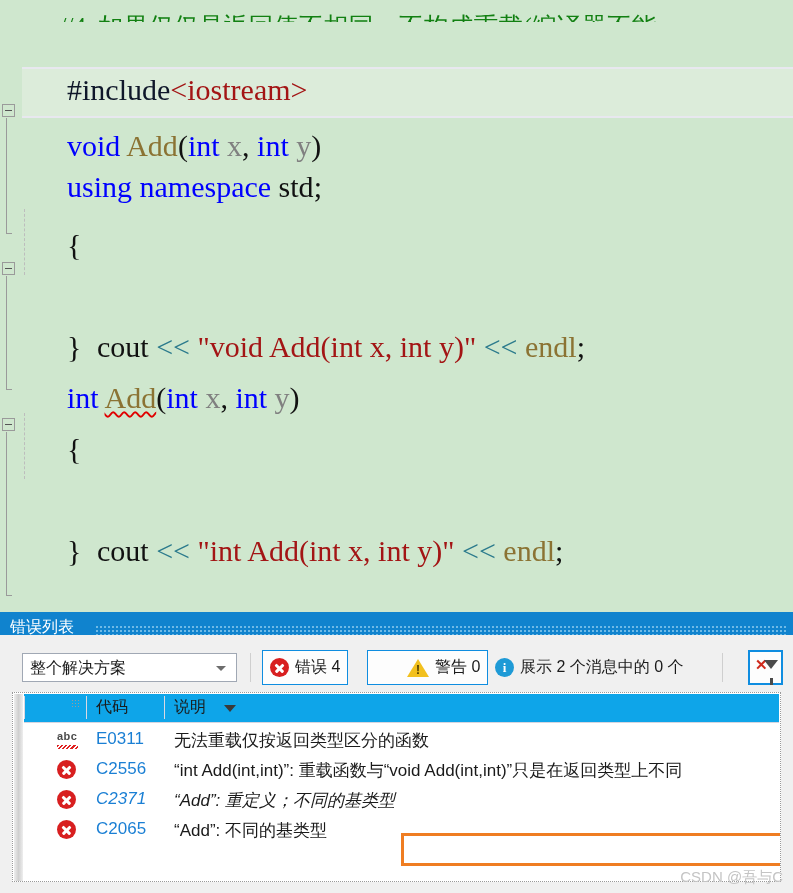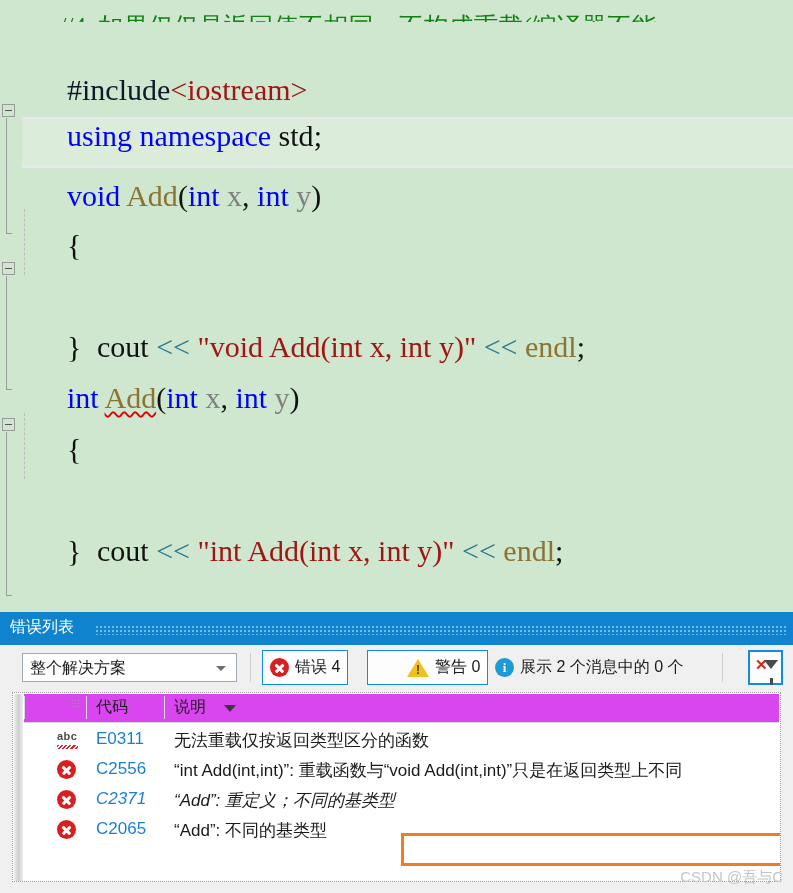--- a/index.html
+++ b/index.html
@@ -74,21 +74,21 @@
     position:absolute;width:1px;left:0;
     border-left:1px dashed #bdbdbd;
   }
 
   
   #panel{
     position:absolute;left:0;top:612px;width:793px;height:281px;
     background:#f0f0f0;
   }
   #panel-title{
-    position:absolute;left:0;top:0;width:793px;height:33px;
+    position:absolute;left:0;top:0;width:793px;height:23px;
     background:#1083ce;
   }
   #panel-title .ttext{
     position:absolute;left:10px;top:5px;
     color:#ffffff;font-size:16px;
     font-family:"Liberation Sans",sans-serif;
   }
   #panel-title .dots{
     position:absolute;left:95px;top:13px;right:6px;height:10px;
     background-image:
@@ -181,21 +181,21 @@
     border:1px dotted #9a9a9a;
     box-sizing:border-box;
     overflow:hidden;
   }
   #grid-scroll{
     position:absolute;left:1px;top:1px;width:9px;height:188px;
     background:linear-gradient(to right,#eeeeee,#cfcfcf,#eeeeee);
   }
   #hdr{
     position:absolute;left:11px;top:1px;right:1px;height:28px;
-    background:#d946ef;border-bottom:1px solid #d5d5e0;
+    background:#0ea5e9;border-bottom:1px solid #d5d5e0;
     font-size:16px;color:#1a1a1a;
     font-family:"Liberation Sans",sans-serif;
   }
   .hcell{position:absolute;top:3px;}
   .hdiv{position:absolute;top:2px;height:23px;width:1px;background:#d9d9e3;}
   .hsort{
     position:absolute;top:11px;width:0;height:0;
     border-left:6px solid transparent;border-right:6px solid transparent;
     border-top:7px solid #3a3a3a;
   }
@@ -260,26 +260,26 @@
   <div class="code-area">
 
     <div class="line first">
       <span class="k-green">//4. 如果仅仅是返回值不相同，不构成重载(编译器不能</span>
     </div>
 
     <div class="line" style="height:45px;line-height:45px;">
       <span class="k-preproc">#include</span><span class="k-dkred">&lt;iostream&gt;</span>
     </div>
 
+    <div class="line cur-line">
+      <span class="k-blue">void</span><span> </span><span class="k-brown">Add</span><span class="k-black">(</span><span class="k-blue">int</span><span> </span><span class="k-grey">x</span><span class="k-black">, </span><span class="k-blue">int</span><span> </span><span class="k-grey">y</span><span class="k-black">)</span>
+    </div>
+
     <div class="line" style="height:50px;line-height:46px;">
       <span class="k-blue">using</span><span class="k-black"> </span><span class="k-blue">namespace</span><span class="k-black"> </span><span class="k-black">std</span><span class="k-black">;</span>
-    </div>
-
-    <div class="line cur-line">
-      <span class="k-blue">void</span><span> </span><span class="k-brown">Add</span><span class="k-black">(</span><span class="k-blue">int</span><span> </span><span class="k-grey">x</span><span class="k-black">, </span><span class="k-blue">int</span><span> </span><span class="k-grey">y</span><span class="k-black">)</span>
     </div>
 
     <div class="line" style="position:relative;">
       <span class="k-black">{</span>
     </div>
 
     <div class="line" style="position:relative;">
       <span class="dashguide" style="left:2px;top:-10px;height:66px;"></span>
       <span class="k-black">    </span><span class="k-black">cout</span><span> </span><span class="k-teal">&lt;&lt;</span><span> </span><span class="k-dkred">"void Add(int x, int y)"</span><span> </span><span class="k-teal">&lt;&lt;</span><span> </span><span class="k-brown">endl</span><span class="k-black">;</span>
     </div>

